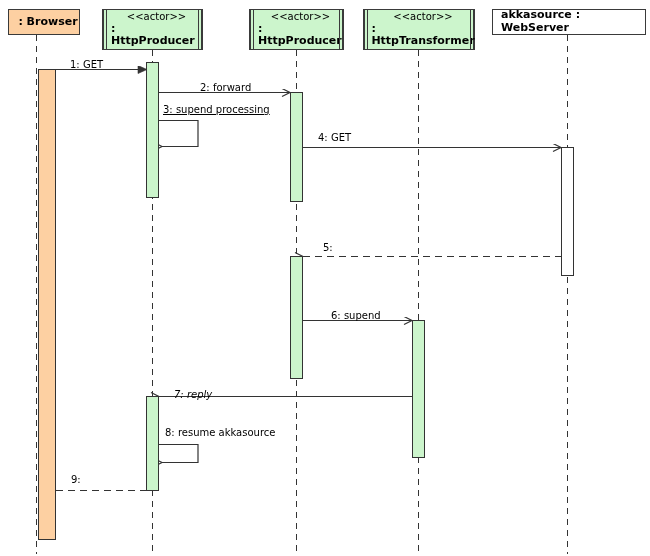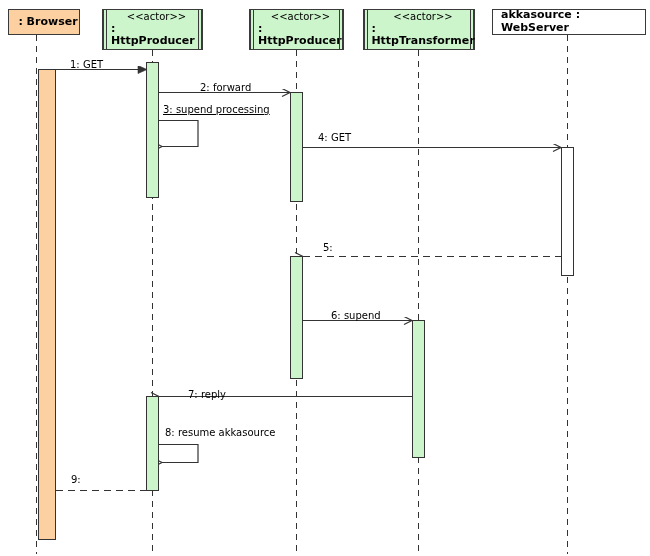--- a/index.html
+++ b/index.html
@@ -180,19 +180,19 @@
   <span class="msglabel" style="left:200px; top:82px;">2: forward</span>
 
   <span class="msglabel" style="left:163px; top:104px;text-decoration:underline;">3: supend processing</span>
 
   <span class="msglabel" style="left:318px; top:132px;">4: GET</span>
 
   <span class="msglabel" style="left:323px; top:242px;">5:</span>
 
   <span class="msglabel" style="left:331px; top:310px;">6: supend</span>
 
-  <span class="msglabel" style="left:188px; top:389px;">7: reply</span>
+  <span class="msglabel" style="left:174px; top:389px;font-style:italic;">7: reply</span>
 
   <span class="msglabel" style="left:165px; top:427px;">8: resume akkasource</span>
 
   <span class="msglabel" style="left:71px; top:474px;">9:</span>
 
 </div>
 
 </body></html>

